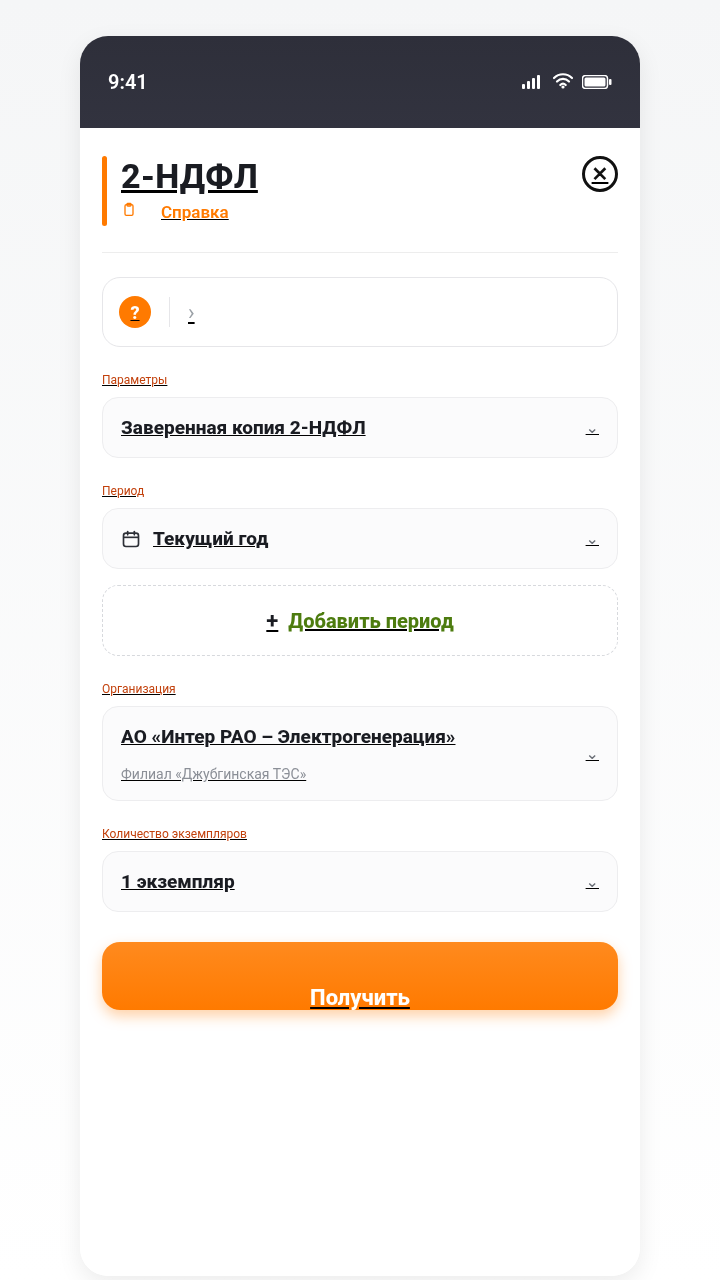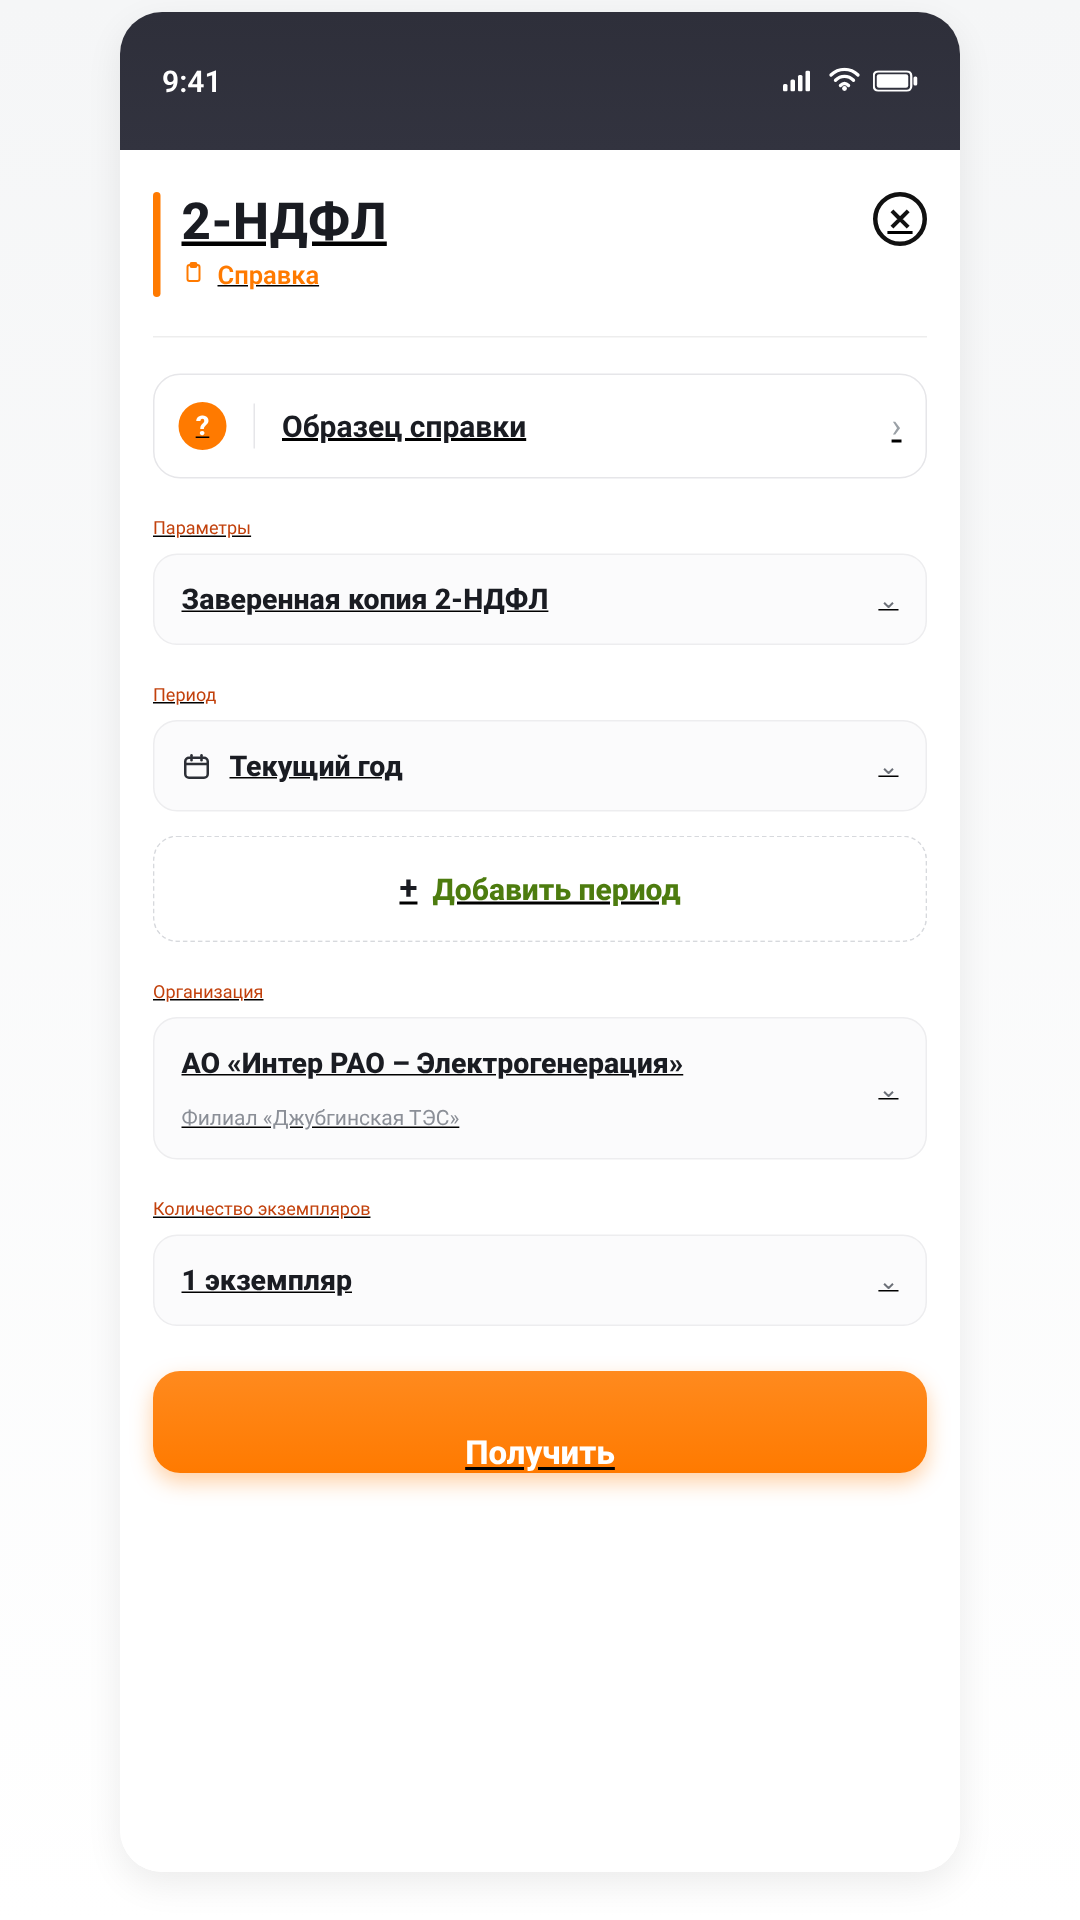--- a/index.html
+++ b/index.html
@@ -15,21 +15,21 @@
     width: 720px;
     height: 1280px;
     background: linear-gradient(#f5f6f7, #ffffff);
     position: relative;
     overflow: hidden;
     box-shadow: 0 0 40px rgba(0,0,0,0.10);
   }
   .phone {
     position: absolute;
     left: 80px;
-    top: 8px;
+    top: 36px;
     width: 560px;
     height: 1240px;
     background: #ffffff;
     border-radius: 28px;
     overflow: hidden;
     box-shadow: 0 8px 24px rgba(0,0,0,0.08);
   }
   .status-bar {
     height: 92px;
     background: #2b2d3a;
@@ -50,21 +50,21 @@
     background: #ffffff;
     border-top-left-radius: 26px;
     border-top-right-radius: 26px;
     padding: 28px 22px 22px 22px;
     text-decoration: underline;
   }
   .header-row { display: flex; align-items: flex-start; }
   .accent-bar { width: 5px; height: 70px; background: #ff7a00; border-radius: 3px; margin-right: 14px; }
   .title-block { flex: 1; }
   .title { font-size: 34px; font-weight: 800; color: #1a1c22; letter-spacing: 0.2px; }
-  .subtitle-row { display: flex; align-items: center; gap: 8px; margin-top: 6px; }
+  .subtitle-row { display: flex; align-items: center; gap: 24px; margin-top: 6px; }
   .clip-icon { width: 16px; height: 16px; }
   .subtitle { color: #ff7a00; font-size: 17px; font-weight: 600; }
   .close-btn { width: 36px; height: 36px; border: 3px solid #111; border-radius: 50%; display: flex; align-items: center; justify-content: center; cursor: pointer; }
   .close-x { font-size: 20px; font-weight: 800; color: #111; line-height: 1; }
 
   .divider { height: 1px; background: #ededed; margin: 26px 0 24px 0; }
 
   .sample-card {
     border: 1px solid #e6e6e9;
     border-radius: 18px;
@@ -191,21 +191,20 @@
         <div class="close-btn">
           <span class="close-x">✕</span>
         </div>
       </div>
 
       <div class="divider"></div>
 
       <div class="sample-card">
         <div class="sample-q">?</div>
         <div class="sample-sep"></div>
-        <div class="sample-label">Образец справки</div>
         <div class="chev">›</div>
       </div>
 
       <div class="field-label">Параметры</div>
       <div class="select-card">
         <div class="select-main">
           <div class="select-title">Заверенная копия 2-НДФЛ</div>
         </div>
         <span class="chev-down">⌄</span>
       </div>

